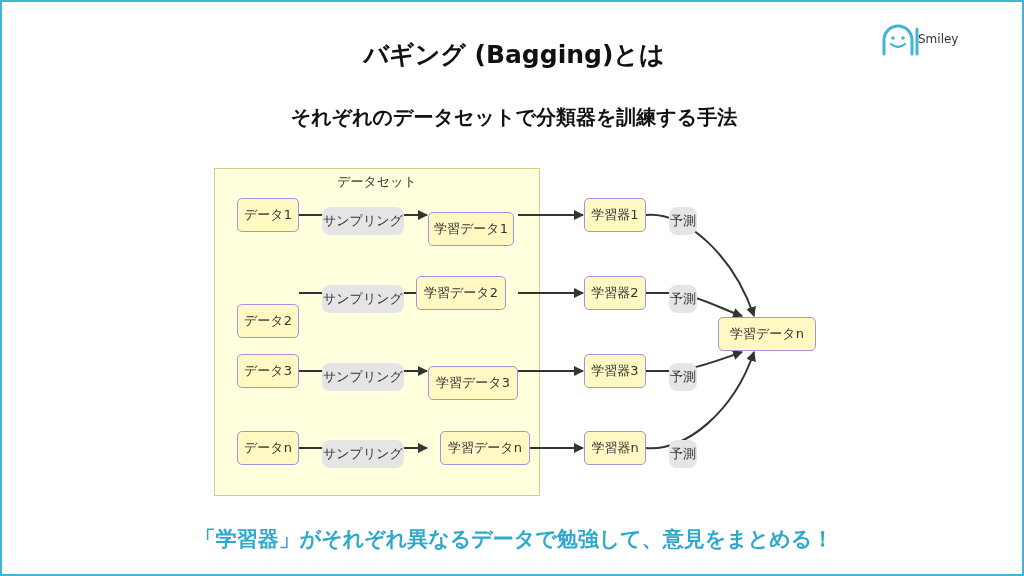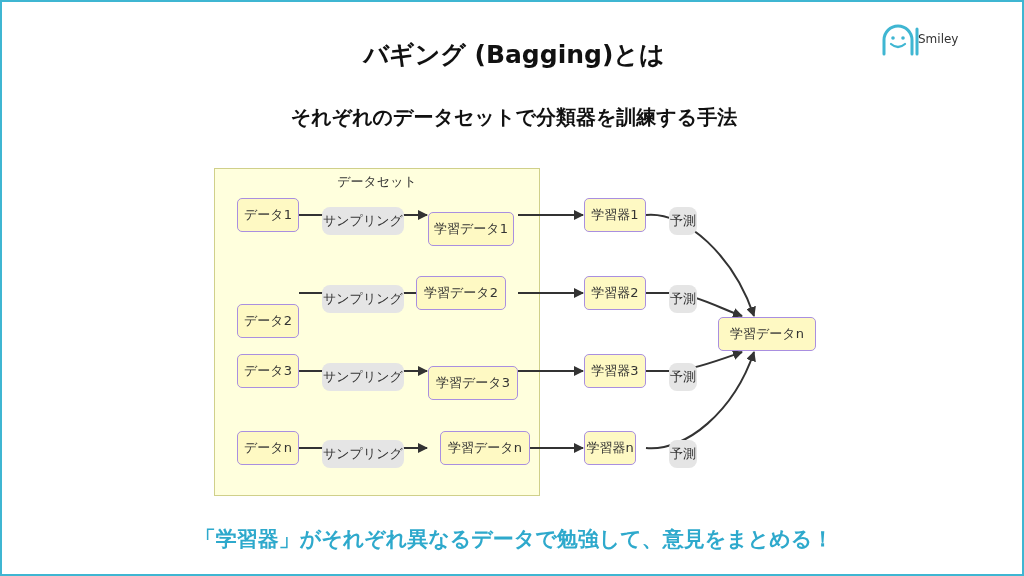--- a/index.html
+++ b/index.html
@@ -104,20 +104,20 @@
       <div class="node" style="left: 582px; top: 274px; width: 62px;">学習器2</div>
       <span class="edge-label" style="left: 320px; top: 283px;">サンプリング</span>
       <span class="edge-label" style="left: 667px; top: 283px;">予測</span>
       <div class="node" style="left: 235px; top: 352px; width: 62px;">データ3</div>
       <div class="node" style="left: 426px; top: 352px; width: 90px; margin-top: 12px;">学習データ3</div>
       <div class="node" style="left: 582px; top: 352px; width: 62px;">学習器3</div>
       <span class="edge-label" style="left: 320px; top: 361px;">サンプリング</span>
       <span class="edge-label" style="left: 667px; top: 361px;">予測</span>
       <div class="node" style="left: 235px; top: 429px; width: 62px;">データn</div>
       <div class="node" style="left: 426px; top: 429px; width: 90px; margin-left: 12px;">学習データn</div>
-      <div class="node" style="left: 582px; top: 429px; width: 52px; text-align: center;">学習器n</div>
+      <div class="node" style="left: 582px; top: 429px; width: 62px; text-align: center;">学習器n</div>
       <span class="edge-label" style="left: 320px; top: 438px;">サンプリング</span>
       <span class="edge-label" style="left: 667px; top: 438px;">予測</span>
       <div class="node" style="left: 716px; top: 315px; width: 98px; height: 34px;">学習データn</div>
     </div>
 
   <div class="footer-msg">「学習器」がそれぞれ異なるデータで勉強して、意見をまとめる！</div>
 </div>
 
 </body></html>

